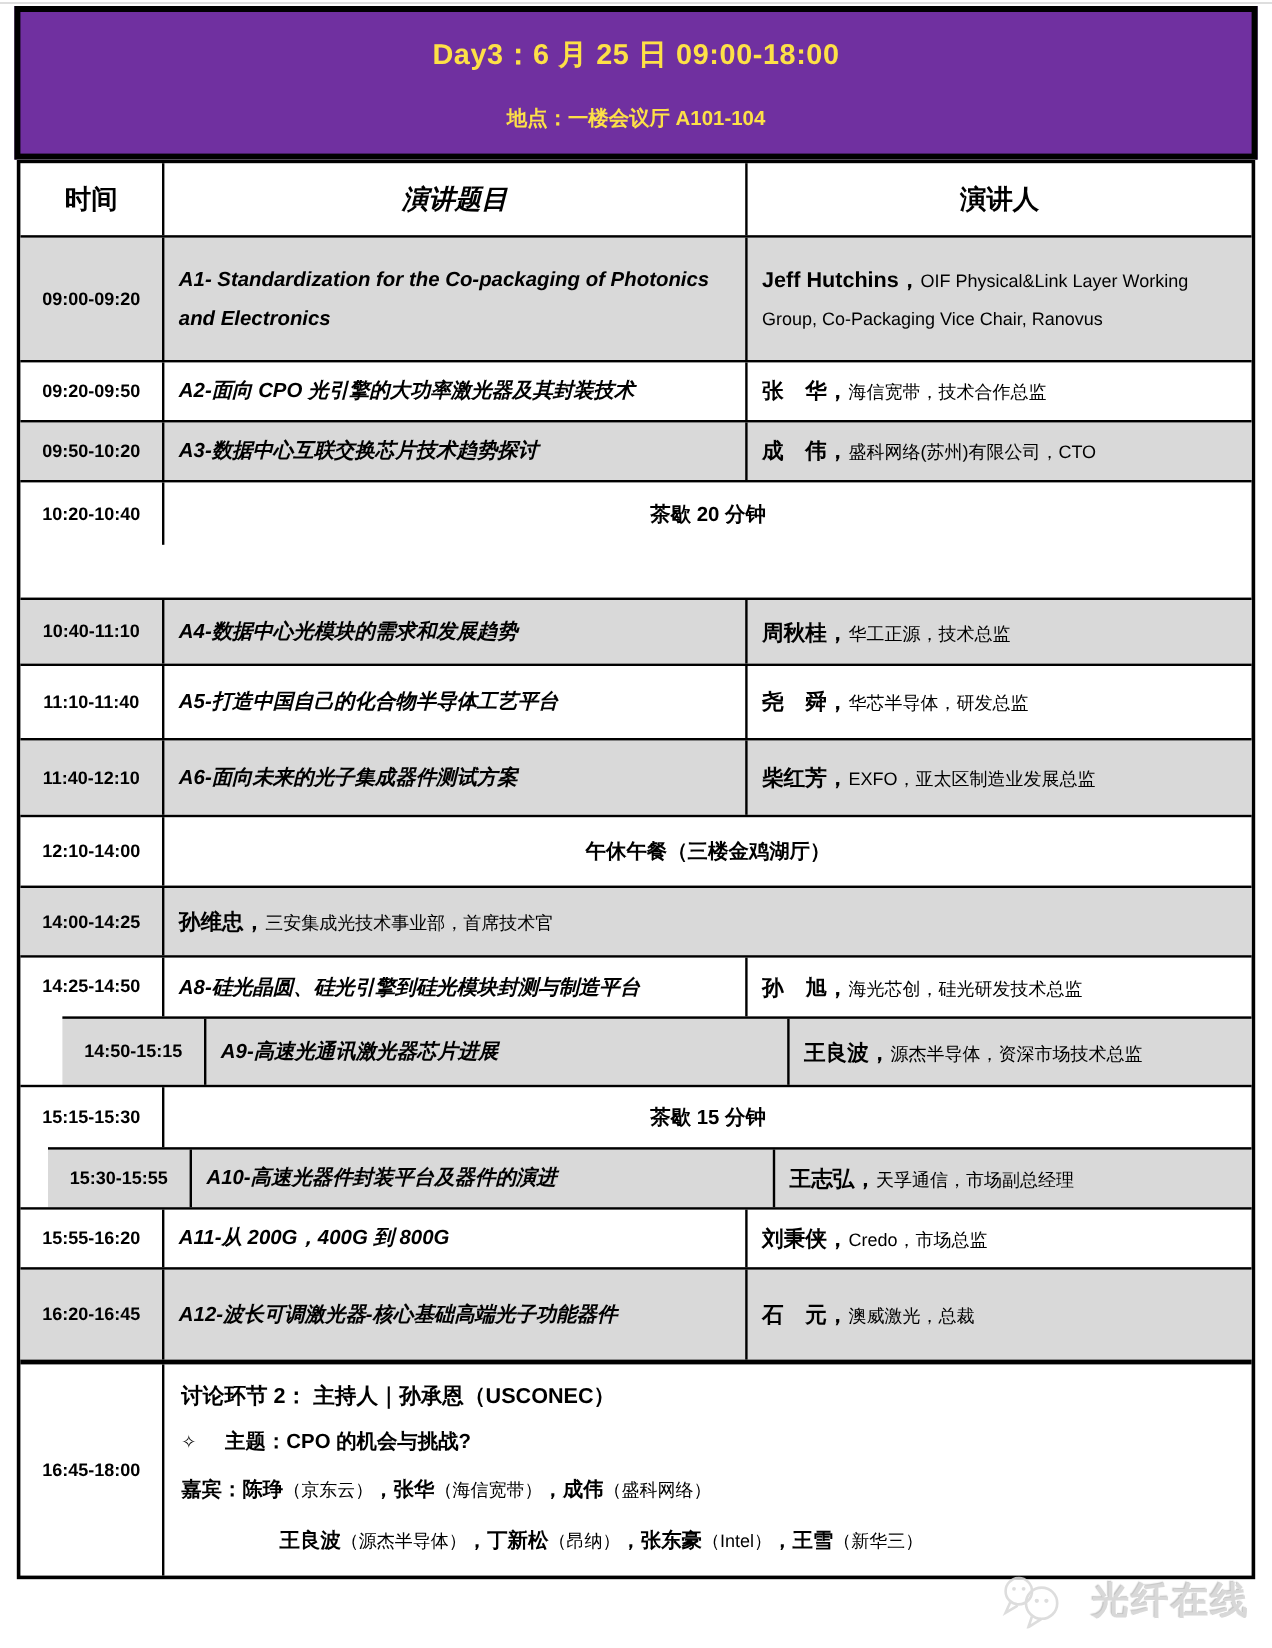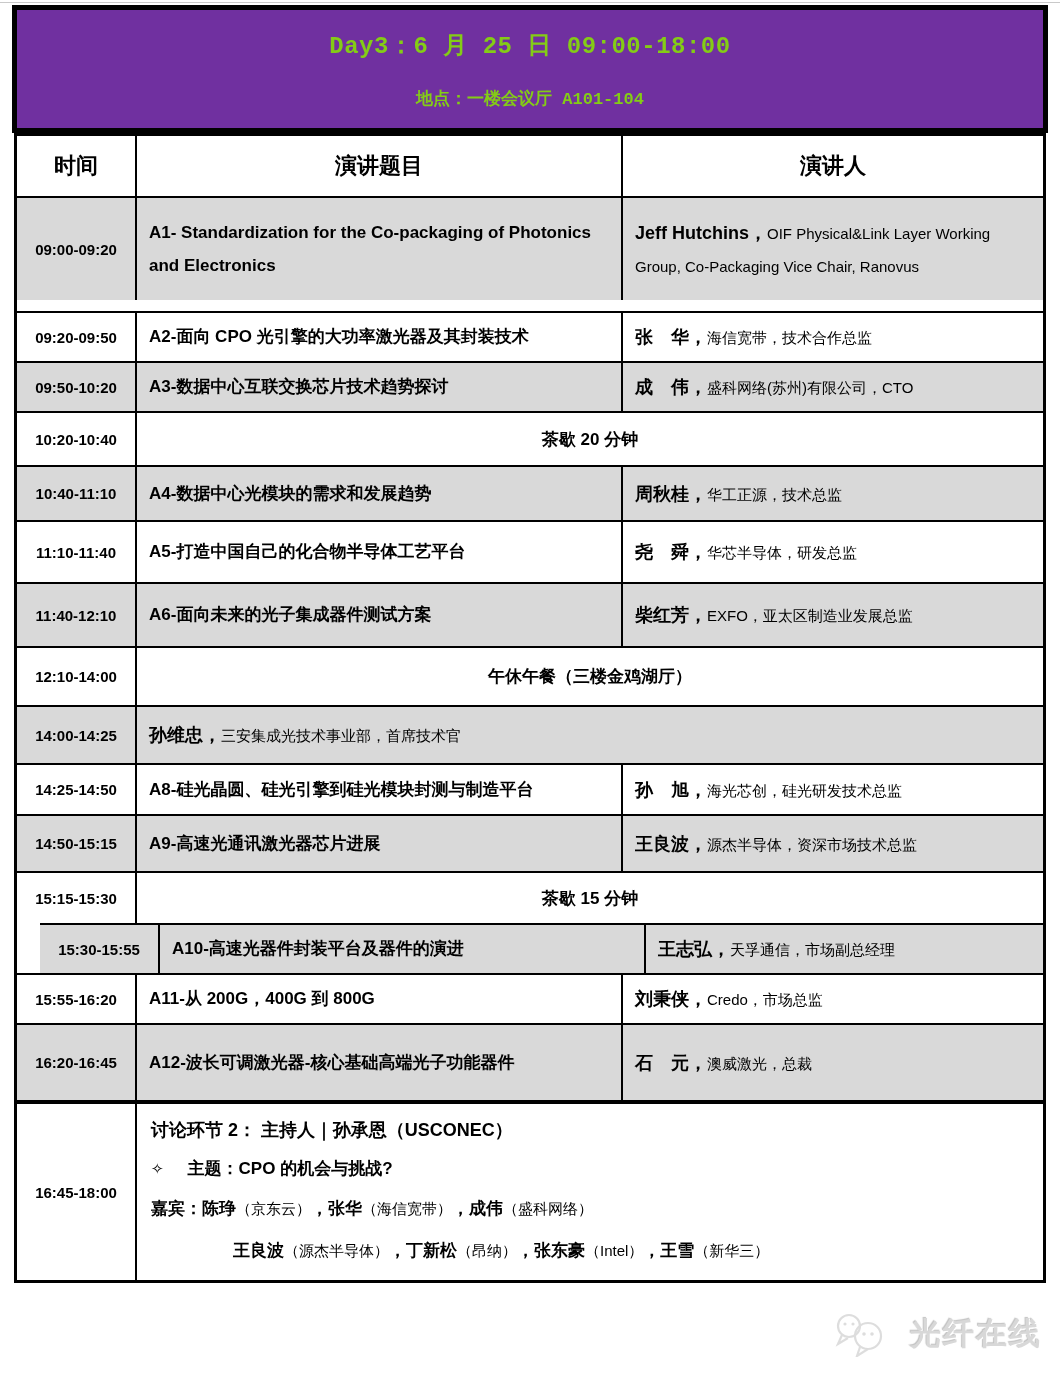--- a/index.html
+++ b/index.html
@@ -7,37 +7,37 @@
     position:relative;
     width:1060px;height:1373px;
     background:#fff;
     font-family:"Liberation Sans","DejaVu Sans",sans-serif;
     color:#000;
     overflow:hidden;
   }
   .top-rule{position:absolute;top:2px;left:0;width:100%;height:1px;background:#c9c9c9;}
 
   
-  .banner{margin:0 12px;border:5px solid #000;display:flex;flex-direction:column;align-items:center;justify-content:center;color:#84cc16;text-align:center;font-family:Liberation Mono, monospace;}
+  .banner{margin:0 12px;border:5px solid #000;display:flex;flex-direction:column;align-items:center;justify-content:center;color:#fde047;text-align:center;}
   .banner.purple{margin-top:5px;background:#7030A0;height:118px;gap:26px;}
   .banner.blue{background:#2F5496;height:112px;gap:22px;}
   .banner-title{font-size:24px;font-weight:bold;letter-spacing:.5px;}
   .banner-title2{font-size:22px;font-weight:bold;letter-spacing:.5px;}
   .banner-sub{font-size:17px;font-weight:bold;}
 
   
   .schedule{margin:0 14px;border:3px solid #000;background:#fff;}
   .row{display:grid;grid-template-columns:120px 486px 1fr;border-top:2px solid #000;}
   .row.header-row{border-top:none;}
   .row.shaded{background:#D9D9D9;}
   .row.panel{border-top:4px solid #000;grid-template-columns:120px 1fr;}
   .row.break{grid-template-columns:120px 1fr;}
   .cell{display:flex;align-items:center;}
   .time-cell{justify-content:center;font-weight:bold;font-size:15px;border-right:2px solid #000;text-align:center;}
-  .title-cell{font-weight:bold;font-size:17px;border-right:2px solid #000;padding:6px 12px;line-height:1.95;}
+  .title-cell{font-weight:bold;font-size:17px;border-right:2px solid #000;padding:6px 12px;line-height:1.95;font-style:italic;}
   .speaker-cell{padding:6px 12px;line-height:2.0;}
   .speaker-cell .inner{display:block;}
   .hdr{font-size:22px;font-weight:bold;justify-content:center;padding:4px;line-height:1.2;}
   .header-row{min-height:60px;}
   .sp-name{font-weight:bold;font-size:18px;}
   .sp-info{font-size:15px;}
   .break-cell{justify-content:center;font-weight:bold;font-size:17px;padding:4px 10px;}
 
   
   .panel-cell{display:flex;flex-direction:column;justify-content:center;align-items:flex-start;padding:14px 16px 16px 14px;gap:15px;}
@@ -80,39 +80,39 @@
       <div class="cell hdr">演讲人</div>
     </div>
     <div id="schedule-body">
         <div class="row talk shaded" style="min-height: 102px;">
           <div class="cell time-cell">09:00-09:20</div>
           <div class="cell title-cell">A1- Standardization for the Co-packaging of Photonics and Electronics</div>
           <div class="cell speaker-cell">
             <div class="inner"><span class="sp-name">Jeff Hutchins，</span><span class="sp-info">OIF Physical&amp;Link Layer Working Group, Co-Packaging Vice Chair, Ranovus</span></div>
           </div>
         </div>
-        <div class="row talk" style="min-height: 43px; margin-top: 11px;">
+        <div class="row talk" style="min-height: 43px;">
           <div class="cell time-cell">09:20-09:50</div>
           <div class="cell title-cell">A2-面向 CPO 光引擎的大功率激光器及其封装技术</div>
           <div class="cell speaker-cell">
             <div class="inner"><span class="sp-name">张　华，</span><span class="sp-info">海信宽带，技术合作总监</span></div>
           </div>
         </div>
         <div class="row talk shaded" style="min-height: 47px;">
           <div class="cell time-cell">09:50-10:20</div>
           <div class="cell title-cell">A3-数据中心互联交换芯片技术趋势探讨</div>
           <div class="cell speaker-cell">
             <div class="inner"><span class="sp-name">成　伟，</span><span class="sp-info">盛科网络(苏州)有限公司，CTO</span></div>
           </div>
         </div>
         <div class="row break" style="min-height: 52px;">
           <div class="cell time-cell">10:20-10:40</div>
           <div class="cell break-cell">茶歇 20 分钟</div>
         </div>
-        <div class="row talk shaded" style="min-height: 53px;">
+        <div class="row talk shaded" style="min-height: 53px; margin-top: 44px;">
           <div class="cell time-cell">10:40-11:10</div>
           <div class="cell title-cell">A4-数据中心光模块的需求和发展趋势</div>
           <div class="cell speaker-cell">
             <div class="inner"><span class="sp-name">周秋桂，</span><span class="sp-info">华工正源，技术总监</span></div>
           </div>
         </div>
         <div class="row talk" style="min-height: 60px;">
           <div class="cell time-cell">11:10-11:40</div>
           <div class="cell title-cell">A5-打造中国自己的化合物半导体工艺平台</div>
           <div class="cell speaker-cell">
@@ -136,21 +136,21 @@
             <div class="inner"><span class="sp-name">孙维忠，</span><span class="sp-info">三安集成光技术事业部，首席技术官</span></div>
           </div>
         </div>
         <div class="row talk" style="min-height: 49px;">
           <div class="cell time-cell">14:25-14:50</div>
           <div class="cell title-cell">A8-硅光晶圆、硅光引擎到硅光模块封测与制造平台</div>
           <div class="cell speaker-cell">
             <div class="inner"><span class="sp-name">孙　旭，</span><span class="sp-info">海光芯创，硅光研发技术总监</span></div>
           </div>
         </div>
-        <div class="row talk shaded" style="min-height: 55px;">
+        <div class="row talk shaded" style="min-height: 55px; margin-left: 35px;">
           <div class="cell time-cell">14:50-15:15</div>
           <div class="cell title-cell">A9-高速光通讯激光器芯片进展</div>
           <div class="cell speaker-cell">
             <div class="inner"><span class="sp-name">王良波，</span><span class="sp-info">源杰半导体，资深市场技术总监</span></div>
           </div>
         </div>
         <div class="row break" style="min-height: 50px;">
           <div class="cell time-cell">15:15-15:30</div>
           <div class="cell break-cell">茶歇 15 分钟</div>
         </div>

